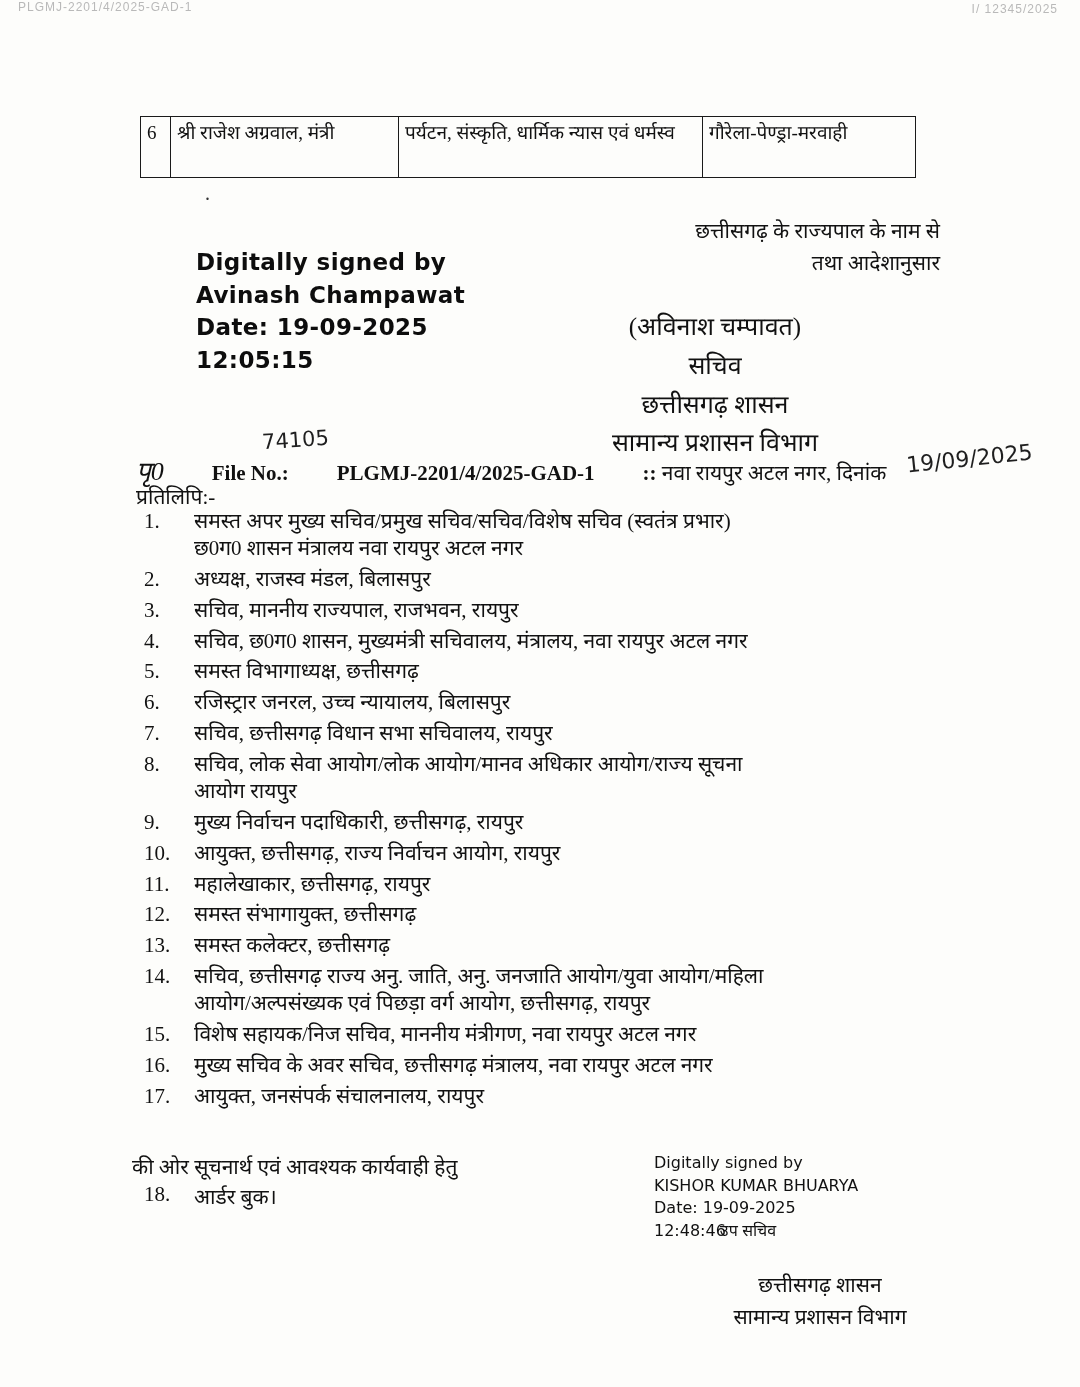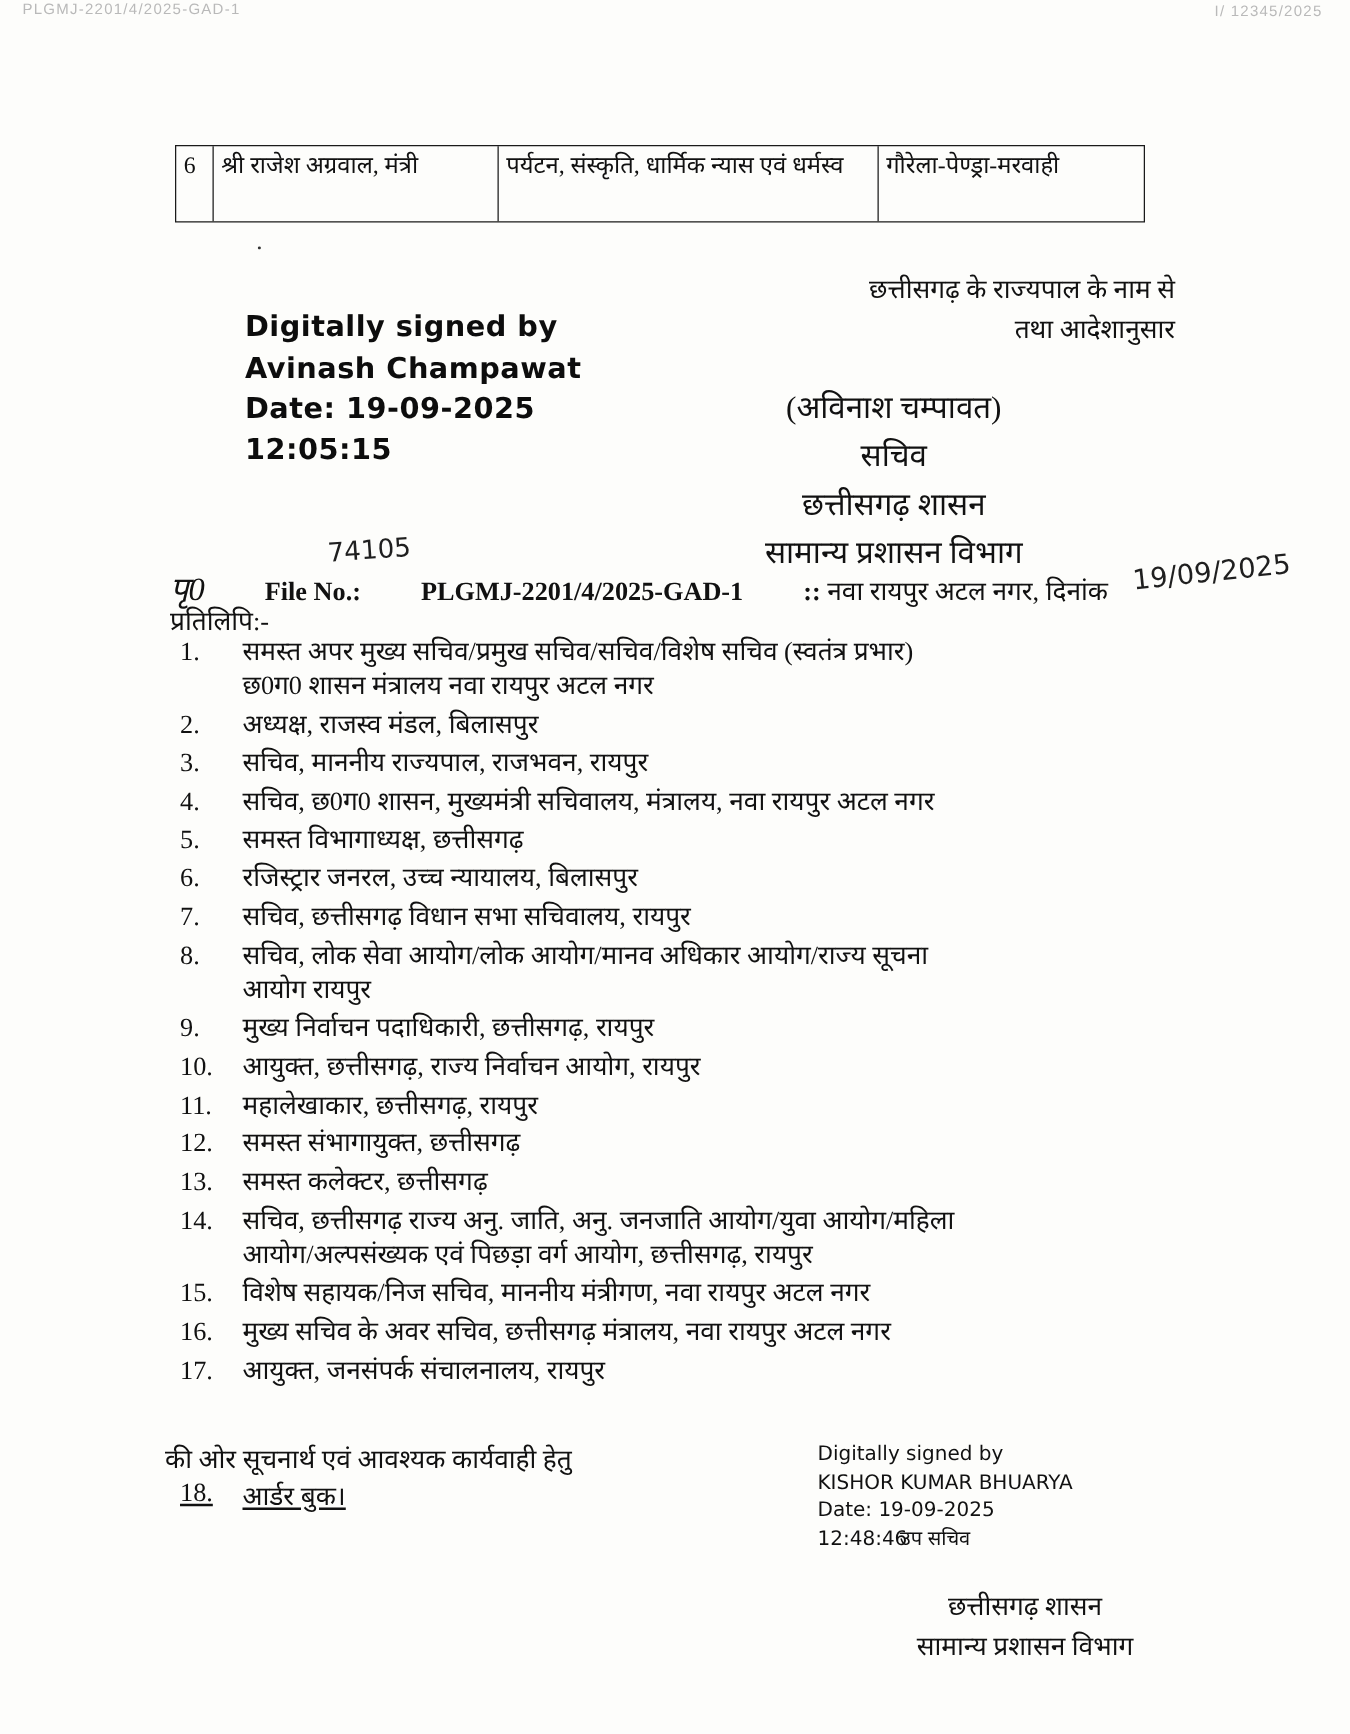--- a/index.html
+++ b/index.html
@@ -197,21 +197,20 @@
     left: 132px;
     top: 1152px;
     font-size: 21px;
   }
   .item18 {
     position: absolute;
     left: 136px;
     top: 1182px;
     font-size: 21px;
     display: flex;
-    text-decoration: underline;
   }
   .item18 .num { width: 58px; flex: 0 0 58px; padding-left: 8px; box-sizing: border-box;}
 
   
   .sig-right {
     position: absolute;
     left: 654px;
     top: 1152px;
     width: 330px;
     font-family: "DejaVu Sans", sans-serif;

